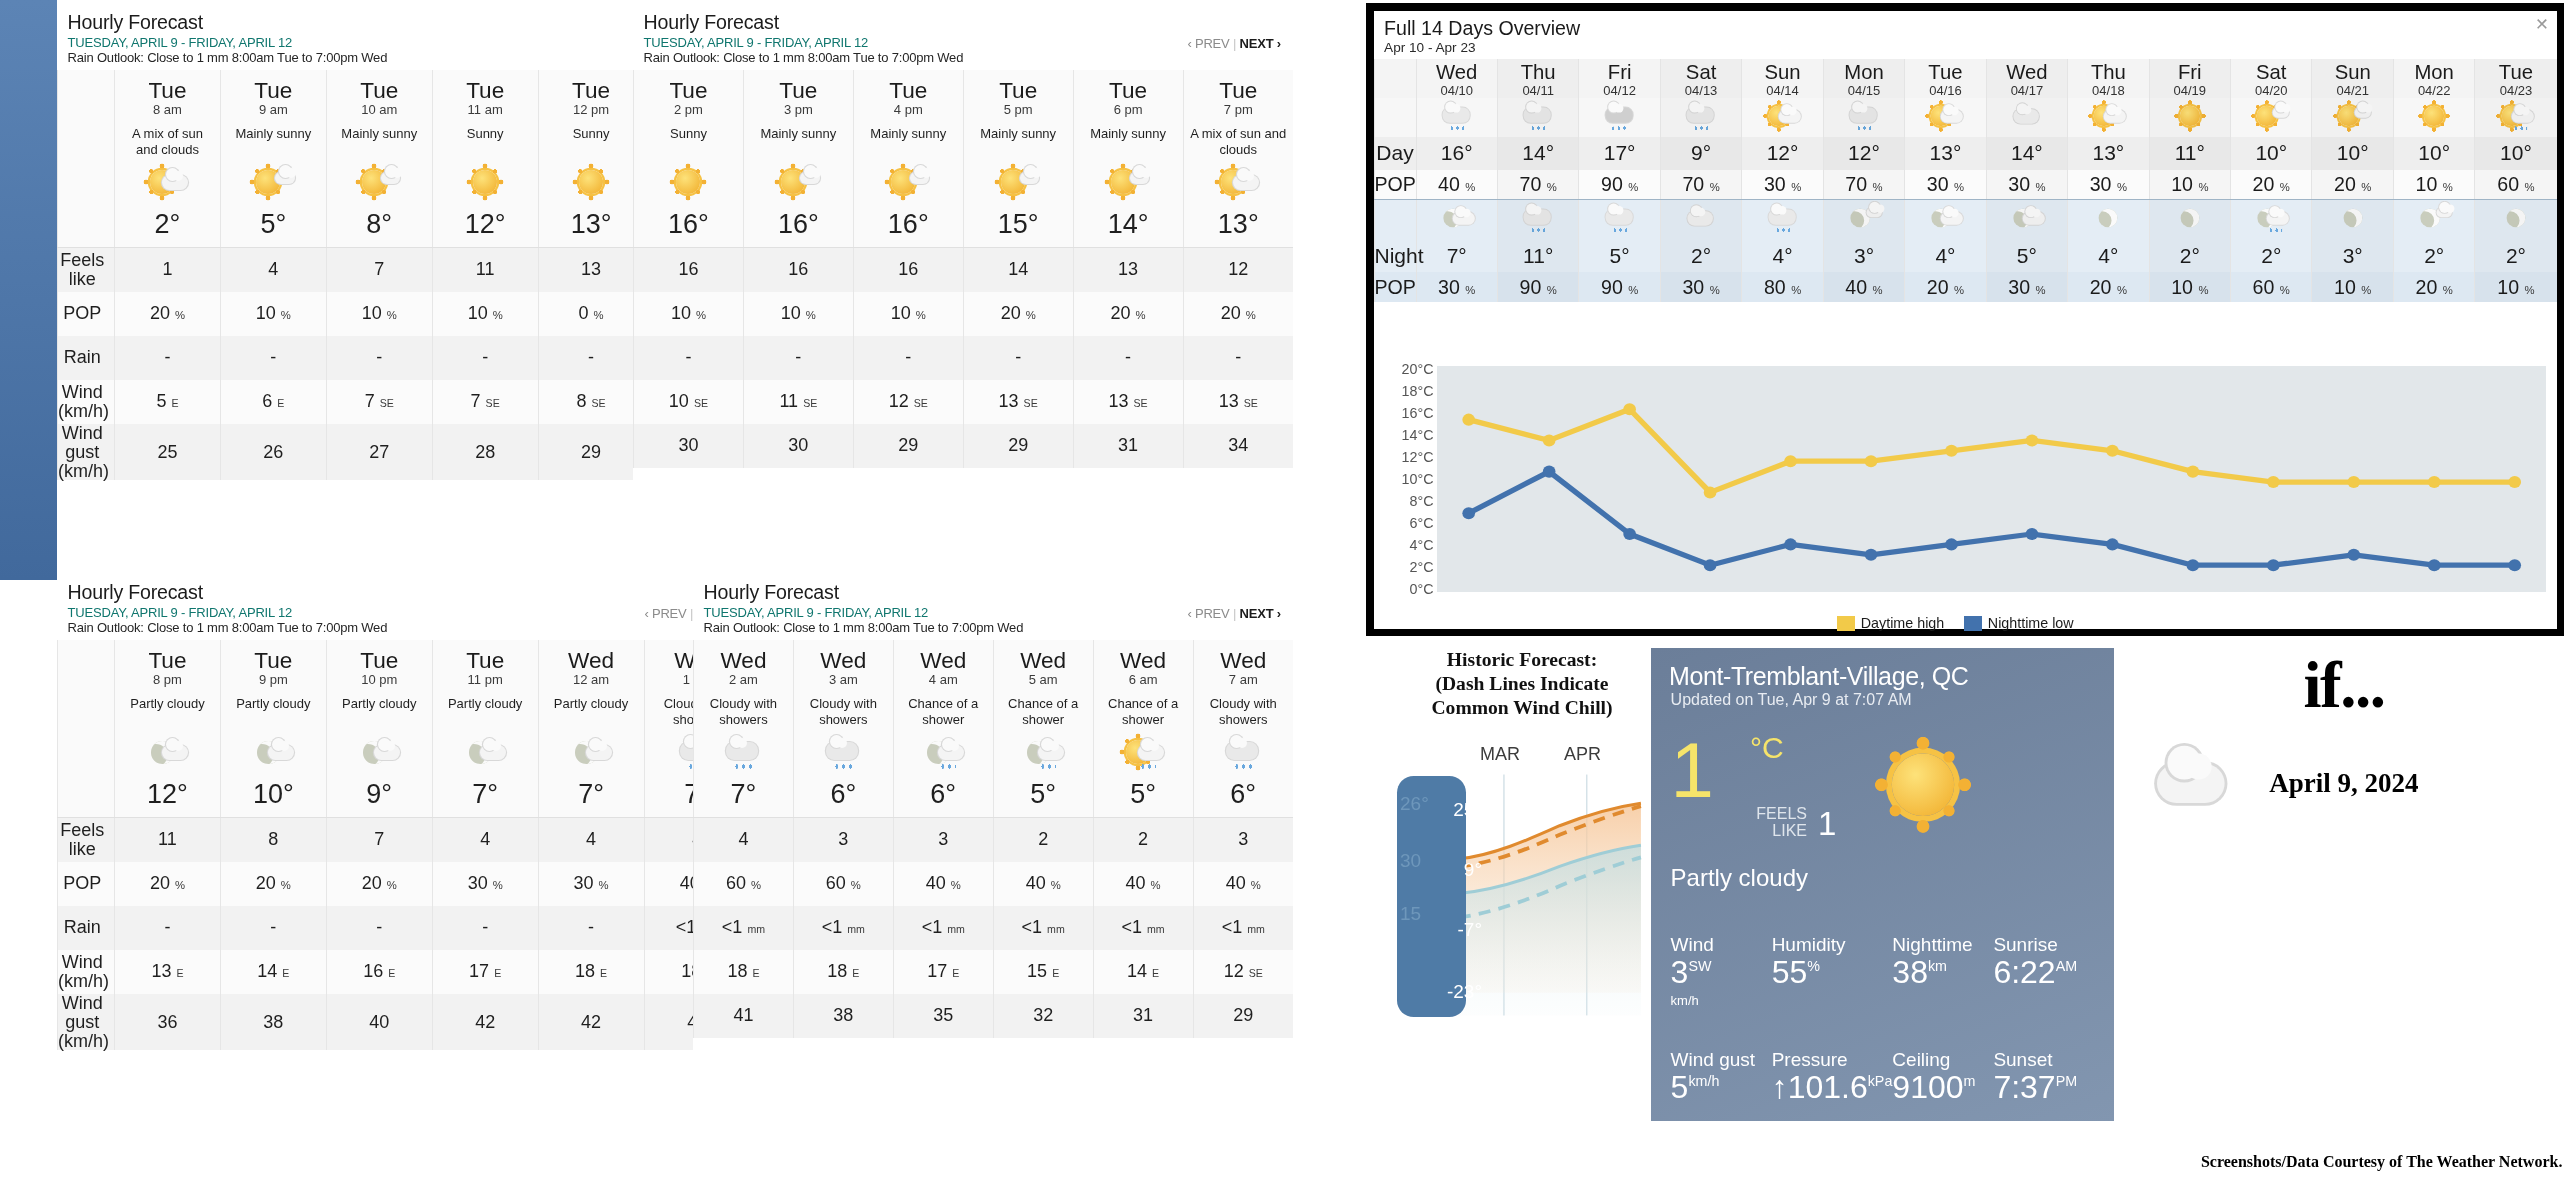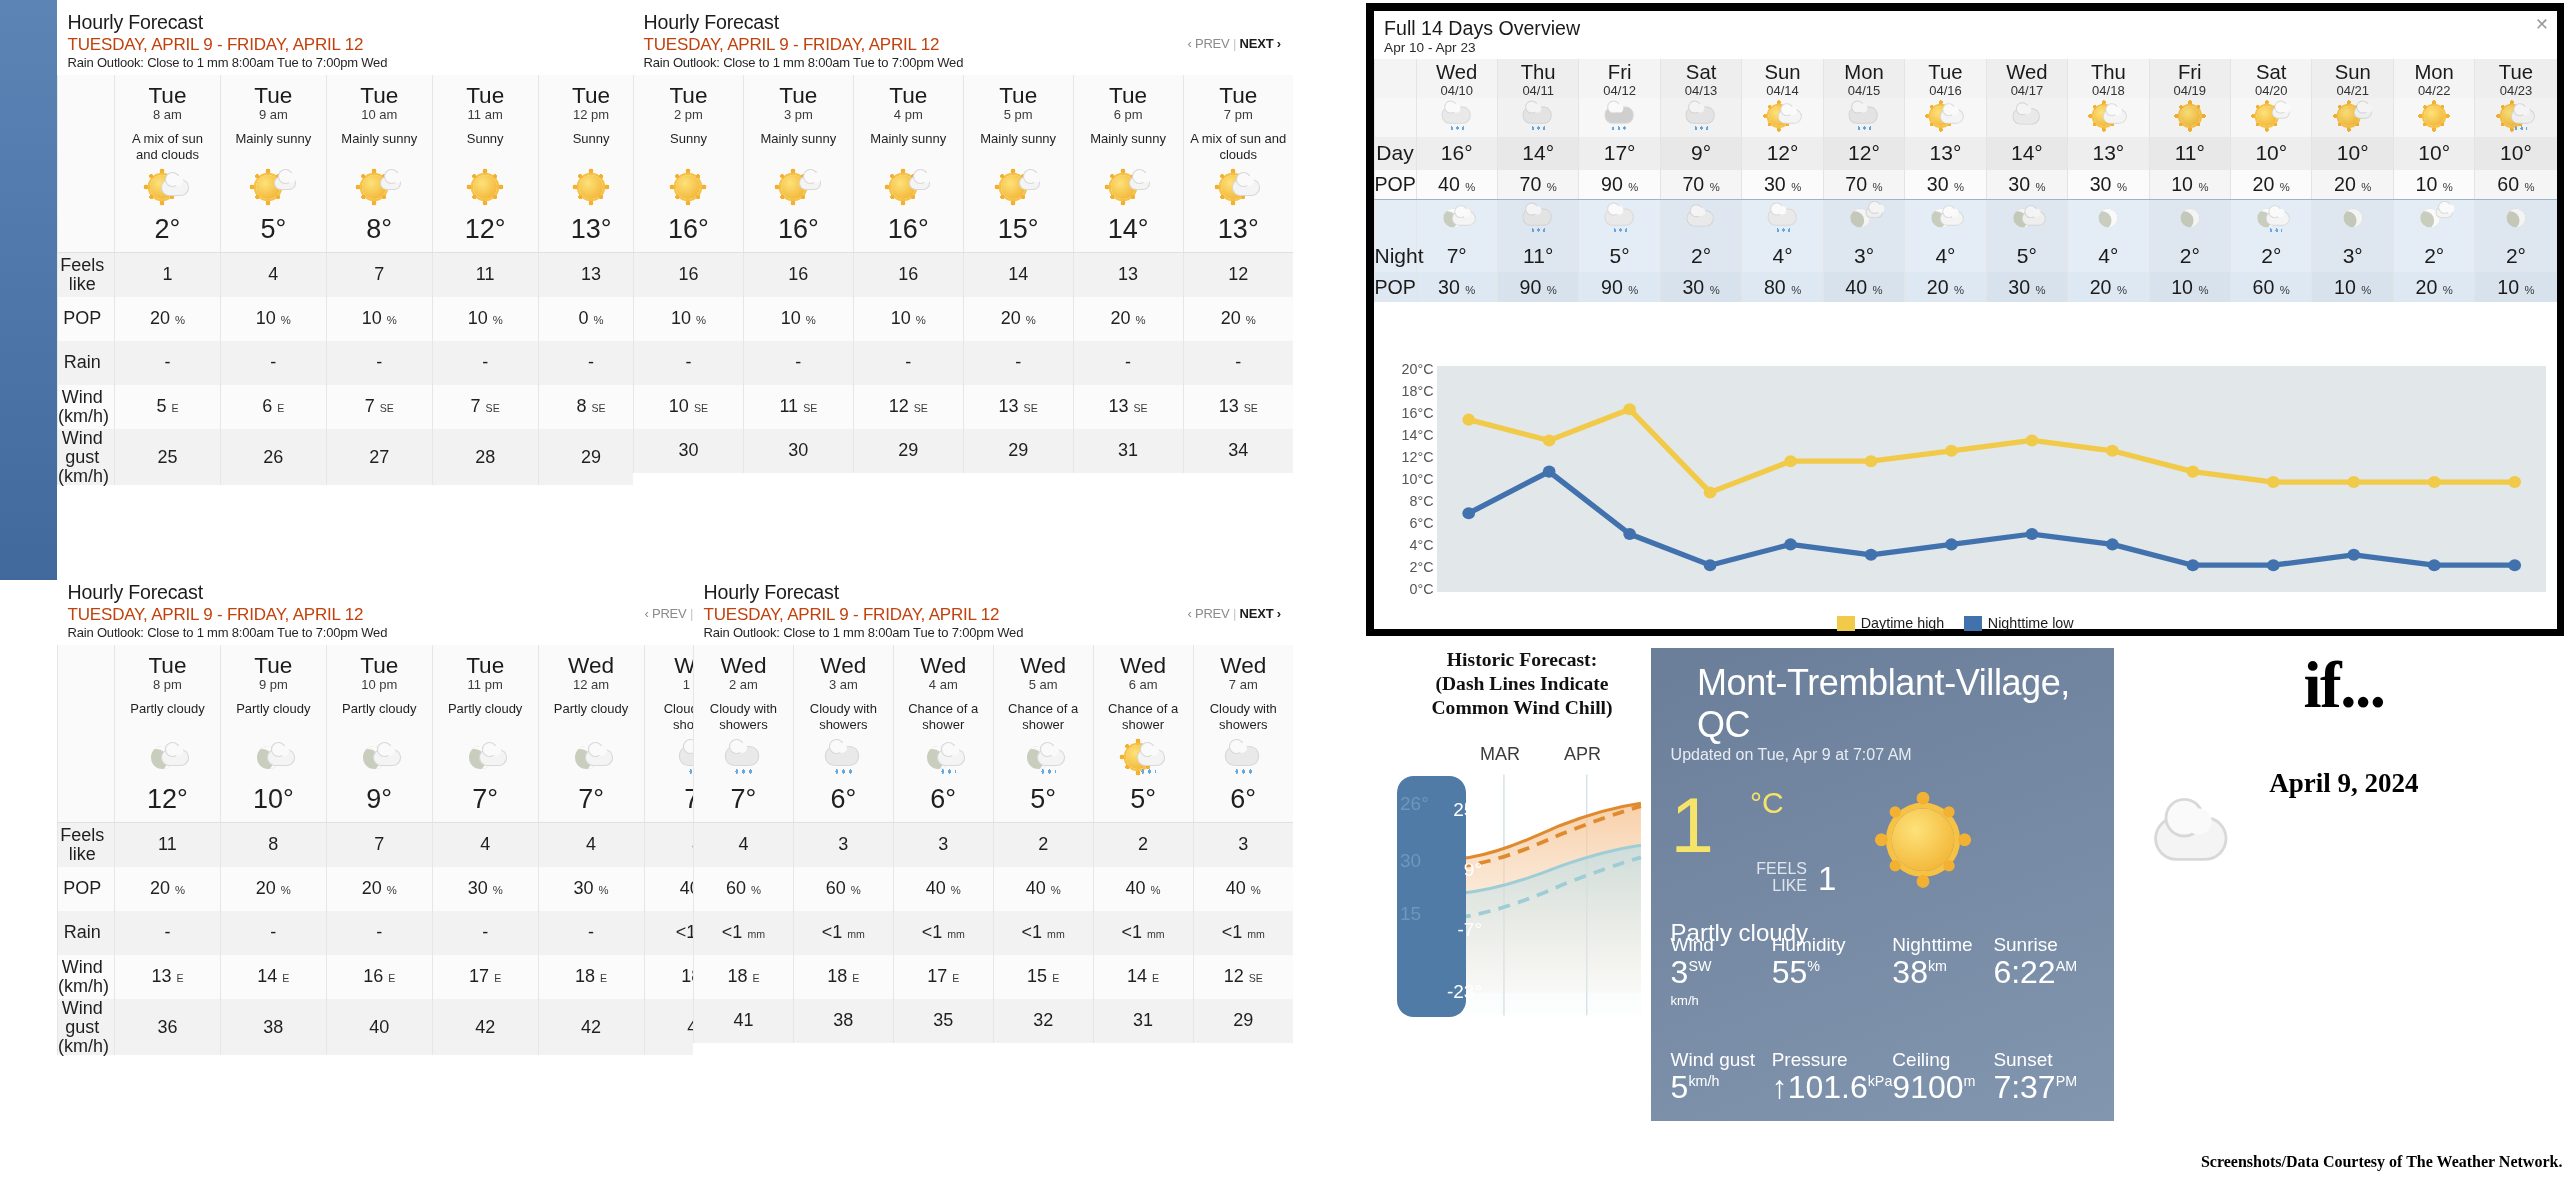--- a/index.html
+++ b/index.html
@@ -7,21 +7,21 @@
     font-family:"Liberation Sans", sans-serif; overflow:hidden; }
   .page { position:relative; width:2576px; height:1182px; }
 
   
   .left-col { position:absolute; left:0; top:0; width:1366px; height:1138px; }
   .blue-rail { position:absolute; left:0; top:0; width:57px; height:580px;
      background:linear-gradient(180deg,#5c84b5,#41699c); }
   .hourly { position:absolute; background:#fff; }
   .h-head { padding:7.5px 10.6px 4.5px 10.6px; position:relative; background:#fff; }
   .h-title { font-size:19.6px; color:#1b1b1b; letter-spacing:-0.2px; }
-  .h-sub { font-size:17px; color:#c2410c; margin-top:1.5px; letter-spacing:-0.2px;}
+  .h-sub { font-size:13px; color:#0f766e; margin-top:1.5px; letter-spacing:-0.2px;}
   .h-sub2 { font-size:13px; color:#262626; letter-spacing:-0.2px;}
   .h-nav { position:absolute; right:12px; top:33px; font-size:13px; color:#8b8b8b;
      white-space:nowrap; letter-spacing:-0.2px;}
   .h-nav .next { color:#1b1b1b; font-weight:bold; }
   .h-nav .sep { color:#c5c5c5; }
 
   table.hgrid { border-collapse:collapse; width:100%; table-layout:fixed; }
   table.hgrid td { text-align:center; font-size:18px; color:#1f1f1f;
      border-left:0.8px solid #e6e6e6; vertical-align:middle; }
   td.rowlab { background:#636363; color:#fff; font-size:13px; text-align:right;
@@ -116,21 +116,21 @@
   .hist-pill { position:absolute; left:18px; top:32px; width:69px; height:241px;
      background:#4f7ba6; border-radius:16.6px; }
   .hist-pill b { position:absolute; left:16px; width:100%; text-align:right;
      color:#fff; font-size:19px; font-weight:normal;}
   .hist-pill i { position:absolute; left:3px; color:#6e97bb; font-size:19px;
      font-style:normal;}
 
   
   .cc { position:absolute; left:1651px; top:648px; width:463px; height:473px;
      background:linear-gradient(160deg,#6b7e99,#8296b0); color:#fff; }
-  .cc-city { font-size:36px; padding:13.6px 0 0 18px; letter-spacing:-0.4px;margin-left:28px; }
+  .cc-city { font-size:25px; padding:13.6px 0 0 18px; letter-spacing:-0.4px; }
   .cc-upd { font-size:16px; padding-left:19.6px; color:#e8ecf2; }
   .cc-mid { position:relative; height:188px; }
   .cc-temp { position:absolute; left:19.6px; top:26px; font-size:78px;
      color:#f6e46a; line-height:.9; }
   .cc-deg { position:absolute; left:99px; top:22.6px; font-size:30px; color:#f6e46a;}
   .cc-fl { position:absolute; left:93px; top:96px; font-size:16px;
      color:#dfe5ec; text-align:right; width:63px; line-height:1.1;}
   .cc-flv { position:absolute; left:167px; top:96px; font-size:33px; }
   .cc-icon { position:absolute; left:220px; top:16.6px; }
   .cc-cond { position:absolute; left:19.6px; top:155px; font-size:24px; }

